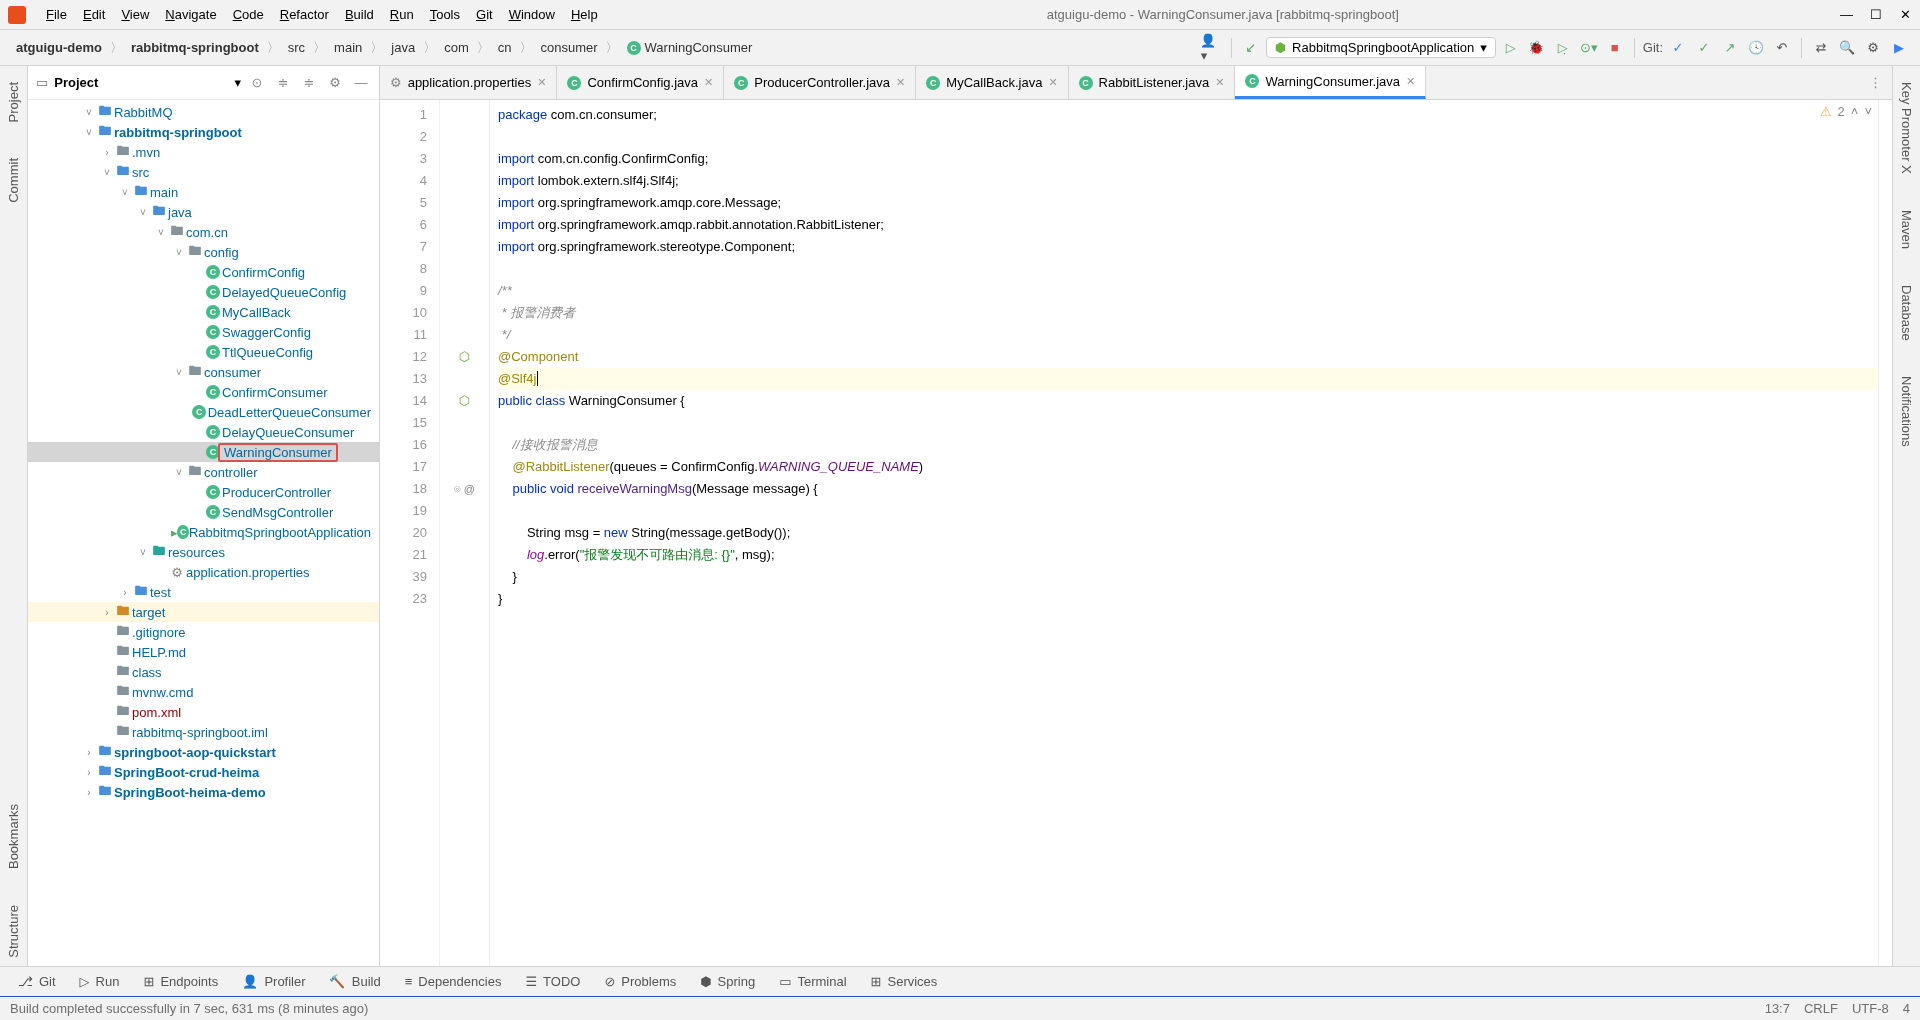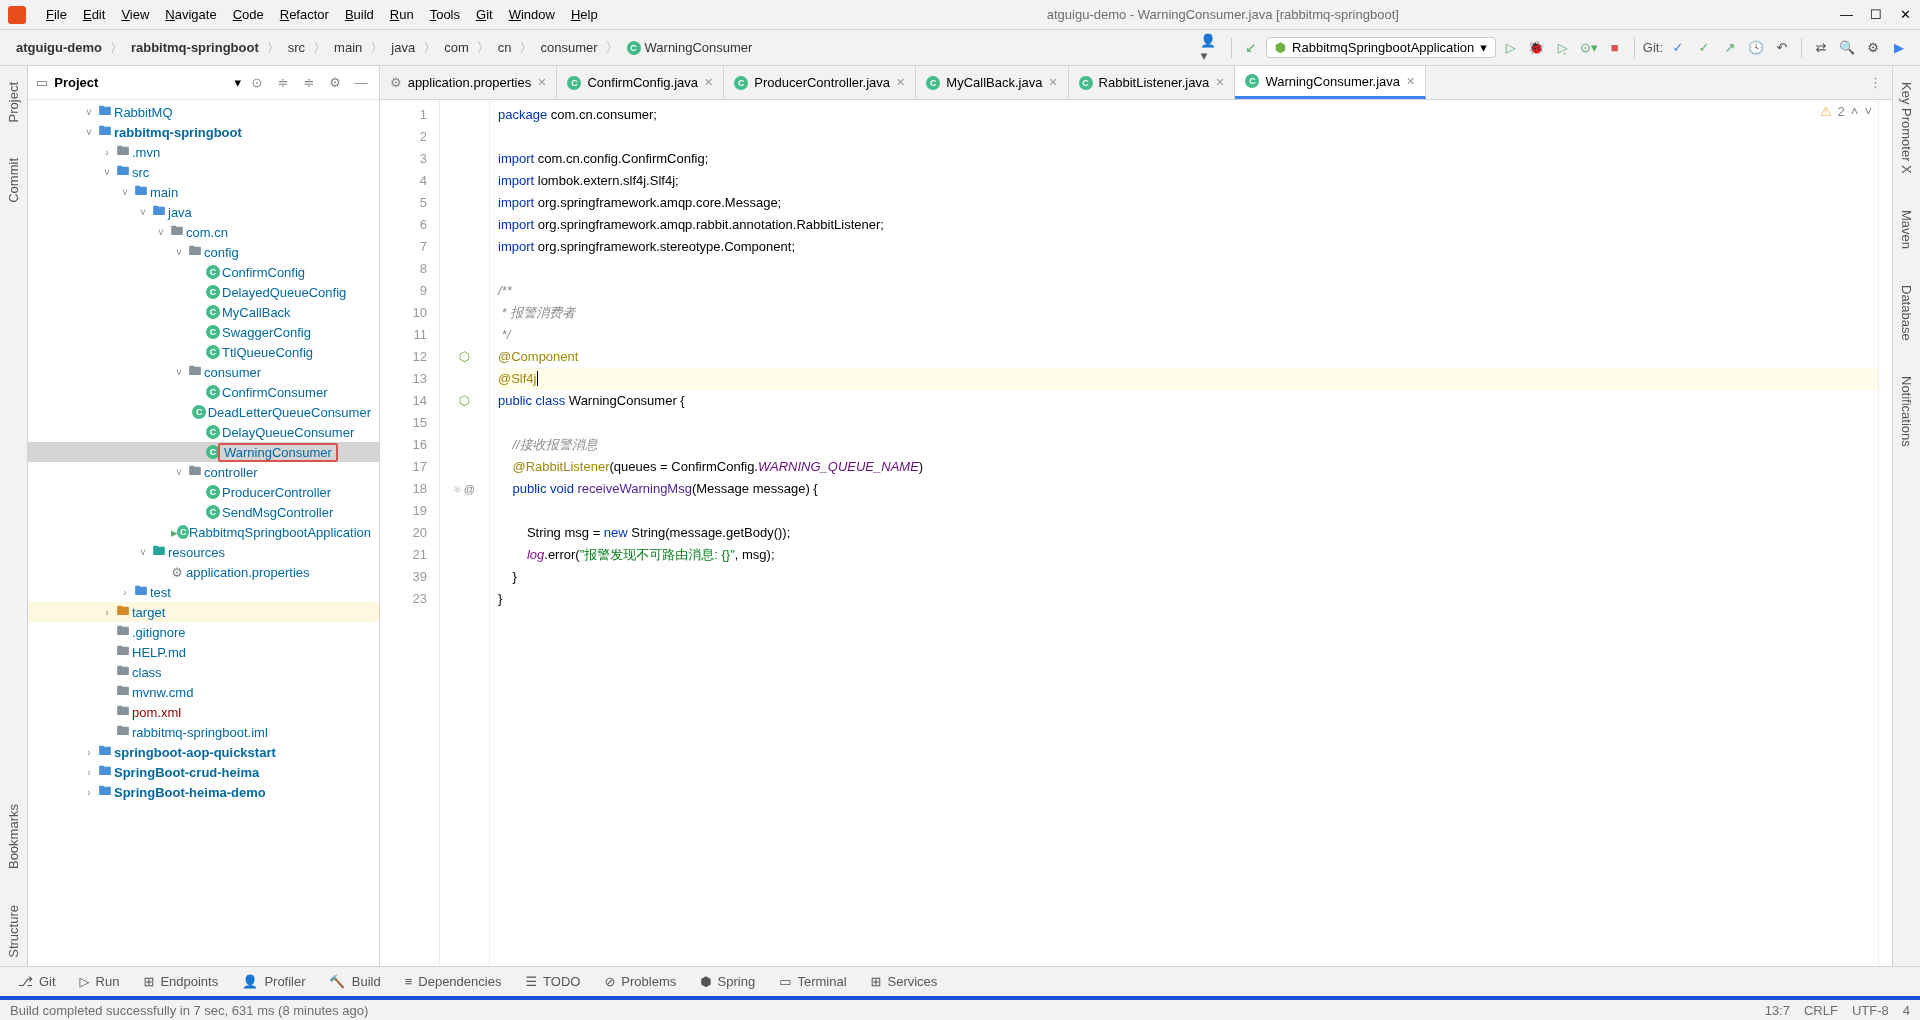--- a/index.html
+++ b/index.html
@@ -71,21 +71,21 @@
 .cls { color: #000; }
 .ital { font-style: italic; color: #660e7a; }
 .italg { font-style: italic; color: #871094; }
 .fn { color: #4c1d95; }
 .cursor { border-right: 1px solid #000; }
 .err-strip { width: 14px; background: #fff; border-left: 1px solid #eee; position: relative; }
 .editor-top-right { position: absolute; top: 4px; right: 20px; display: flex; align-items: center; gap: 6px; color: #888; font-size: 11px; }
 .editor-top-right .wicon { color: #f0ad4e; }
 .bottom-tabs { height: 30px; background: #f2f2f2; border-top: 1px solid #d4d4d4; display: flex; align-items: center; padding: 0 8px; gap: 4px; }
 .bottom-tabs .btab { display: flex; align-items: center; gap: 6px; padding: 0 10px; cursor: pointer; color: #555; }
-.statusbar { height: 24px; background: #f2f2f2; border-top: 4px solid #1d4ed8; display: flex; align-items: center; padding: 0 10px; color: #6e6e6e; font-size: 12px; }
+.statusbar { height: 24px; background: #f2f2f2; border-top: 1px solid #1d4ed8; display: flex; align-items: center; padding: 0 10px; color: #6e6e6e; font-size: 12px; }
 .statusbar .sl { flex: 1; }
 .statusbar .sr { display: flex; gap: 14px; align-items: center; }
 </style>
 </head>
 <body>
 
 <div class="menubar">
   <div class="logo"></div>
   <div id="menu-items"><span class="menu-item"><u>F</u>ile</span><span class="menu-item"><u>E</u>dit</span><span class="menu-item"><u>V</u>iew</span><span class="menu-item"><u>N</u>avigate</span><span class="menu-item"><u>C</u>ode</span><span class="menu-item"><u>R</u>efactor</span><span class="menu-item"><u>B</u>uild</span><span class="menu-item"><u>R</u>un</span><span class="menu-item"><u>T</u>ools</span><span class="menu-item"><u>G</u>it</span><span class="menu-item"><u>W</u>indow</span><span class="menu-item"><u>H</u>elp</span></div>
   <div class="title">atguigu-demo - WarningConsumer.java [rabbitmq-springboot]</div>

